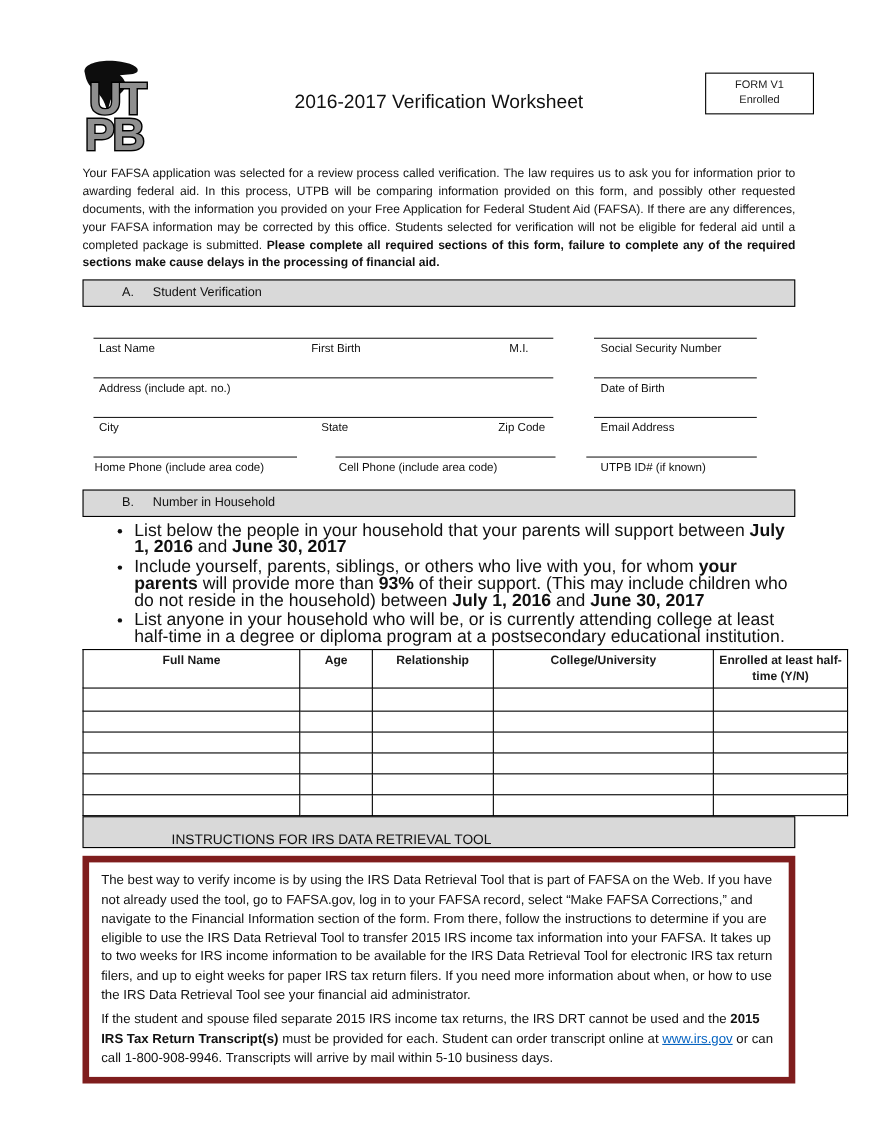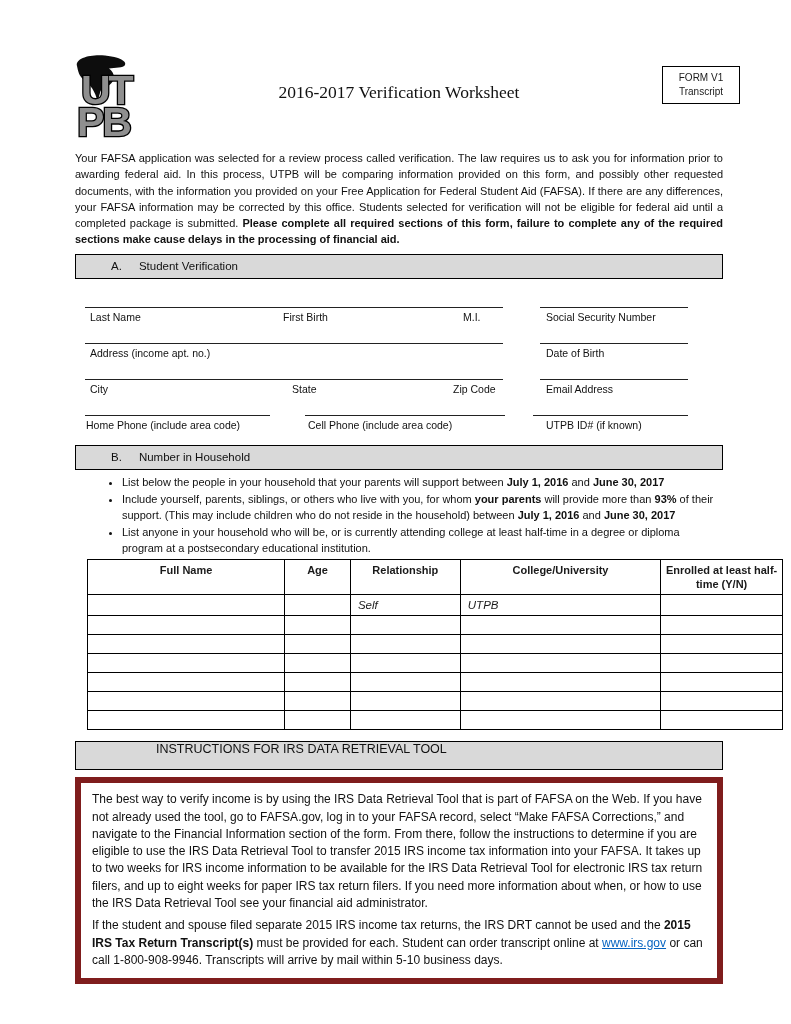--- a/index.html
+++ b/index.html
@@ -7,24 +7,24 @@
   body {
     width:791px; height:1024px; overflow:hidden; position:relative;
     font-family:"Liberation Sans","DejaVu Sans",sans-serif; color:#1a1a1a;
   }
   .page { width:791px; height:1024px; padding:0 68px 0 75px; }
 
   
   .header { position:relative; height:88px; margin-top:54px; }
   .logo { position:absolute; left:-6px; top:0; }
   .title-block { text-align:center; padding-top:28px; }
-  .doc-title { font-family:Liberation Serif, serif; font-size:17.5px; color:#111; }
+  .doc-title { font-family:Liberation Sans, sans-serif; font-size:17.5px; color:#111; }
   .doc-subtitle { font-family:"Liberation Serif","DejaVu Serif",serif; font-size:13.5px; font-weight:bold; margin-top:2px; }
   .form-box {
-    position:absolute; right:-17px; top:12px; width:78px;
+    position:absolute; right:-17px; top:12px; width:99px;
     border:1px solid #000; text-align:center; font-size:10px; line-height:14px; padding:4px 2px;
   }
 
   
   .intro { margin-top:8px; font-size:11px; line-height:16.3px; text-align:justify; color:#111; }
 
   
   .bar {
     background:#d9d9d9; border:1px solid #000; height:25px;
     display:flex; align-items:center; font-size:11.5px; color:#111;
@@ -34,38 +34,38 @@
   .bar .letter { margin-left:35px; }
   .bar .bar-title { margin-left:17px; }
 
   
   .fields { position:relative; height:150px; }
   .fline { position:absolute; height:0; border-top:1.4px solid #222; }
   .flabel { position:absolute; font-size:10.5px; white-space:nowrap; color:#111; }
 
   
   .bullets { margin:5px 0 0 14px; padding-left:33px; }
-  .bullets li { font-size:11px; line-height:15.5px; margin-bottom:2px; color:#111; }
-
-  
-  table.hh { border-collapse:collapse; table-layout:fixed; width:696px; margin-top:3px;margin-left:12px; }
+  .bullets li { font-size:16px; line-height:15.5px; margin-bottom:2px; color:#111; }
+
+  
+  table.hh { border-collapse:collapse; table-layout:fixed; width:696px; margin-top:3px; }
   table.hh th {
     border:1px solid #000; font-size:11px; line-height:14px; font-weight:bold;
     text-align:center; vertical-align:top; padding:3px 4px; background:#fff;
   }
   table.hh td {
     border:1px solid #000; border-top-color:#6b6b6b; height:19px;
     font-size:11.5px; font-style:italic; padding:0 7px; vertical-align:middle;
   }
   table.hh tbody tr:first-child td { border-top-color:#000; height:21px; }
 
   
   .irs-bar {
-    margin-top:11px; background:#d9d9d9; border:1px solid #000; height:29px;
-    display:flex; align-items:flex-start; font-size:12.5px; color:#111;
+    background:#d9d9d9; border:1px solid #000; height:29px;
+    display:flex; align-items:flex-end; font-size:12.5px; color:#111;
   }
   .irs-bar .bar-title { margin-left:80px; }
   .irs-box { margin-top:7px; border:6px solid #7f1d1d; padding:8px 12px 9px 11px; font-size:12px; line-height:17.3px; color:#111; }
   .irs-box p + p { margin-top:5px; }
   .doclink { color:#0563c1; text-decoration:underline; cursor:pointer; }
   b { font-weight:bold; }
 </style>
 </head>
 <body>
 
@@ -75,42 +75,42 @@
     <svg class="logo" width="98" height="84" viewBox="0 0 98 84">
       <path d="M8,12 C6,4 22,0 36,1.5 C50,3 58,7 56,11 C54.5,14 46,13.5 40,14.5 C46,19 47,26 40.5,31 C36.5,34 33,34.5 31.5,37 L28.5,48 C26.5,37 21,30.5 15,26 C10,22 9,17 8,12 Z" fill="#0d0d0d"></path>
       <text x="12" y="50" style="font-family:'Liberation Sans',sans-serif;font-weight:bold;font-size:41px;fill:#8f8f8f;stroke:#000;stroke-width:2.6;paint-order:stroke;letter-spacing:-2px;">UT</text>
       <text x="8" y="82" style="font-family:'Liberation Sans',sans-serif;font-weight:bold;font-size:41px;fill:#8f8f8f;stroke:#000;stroke-width:2.6;paint-order:stroke;letter-spacing:-2px;">PB</text>
     </svg>
     <div class="title-block">
       <div class="doc-title">2016-2017 Verification Worksheet</div>
     </div>
     <div class="form-box">
       <div>FORM V1</div>
-      <div>Transcript</div>
+      <div>Enrolled</div>
     </div>
   </div>
 
   <p class="intro"><span>Your FAFSA application was selected for a review process called verification.  The law requires us to ask you for information prior to awarding federal aid.  In this process, UTPB will be comparing information provided on this form, and possibly other requested documents, with the information you provided on your Free Application for Federal Student Aid (FAFSA).  If there are any differences, your FAFSA information may be corrected by this office.  Students selected for verification will not be eligible for federal aid until a completed package is submitted. </span><b>Please complete all required sections of this form, failure to complete any of the required sections make cause delays in the processing of financial aid.</b></p>
 
   <div class="bar bar-a">
     <span class="letter">A.</span>
     <span class="bar-title">Student Verification</span>
   </div>
 
   <div class="fields">
 
     <div class="fline" style="left:10px;top:28px;width:418px"></div>
     <span class="flabel" style="left:15px;top:32px">Last Name</span>
     <span class="flabel" style="left:208px;top:32px">First Birth</span>
     <span class="flabel" style="left:388px;top:32px">M.I.</span>
     <div class="fline" style="left:465px;top:28px;width:148px"></div>
     <span class="flabel" style="left:471px;top:32px">Social Security Number</span>
 
     <div class="fline" style="left:10px;top:64px;width:418px"></div>
-    <span class="flabel" style="left:15px;top:68px">Address (income apt. no.)</span>
+    <span class="flabel" style="left:15px;top:68px">Address (include apt. no.)</span>
     <div class="fline" style="left:465px;top:64px;width:148px"></div>
     <span class="flabel" style="left:471px;top:68px">Date of Birth</span>
 
     <div class="fline" style="left:10px;top:100px;width:418px"></div>
     <span class="flabel" style="left:15px;top:104px">City</span>
     <span class="flabel" style="left:217px;top:104px">State</span>
     <span class="flabel" style="left:378px;top:104px">Zip Code</span>
     <div class="fline" style="left:465px;top:100px;width:148px"></div>
     <span class="flabel" style="left:471px;top:104px">Email Address</span>
 
@@ -147,27 +147,20 @@
           <th>Age</th>
           <th>Relationship</th>
           <th>College/University</th>
           <th>Enrolled at least half-time (Y/N)</th>
         </tr>
       </thead>
     <tbody>
         <tr>
           <td></td>
           <td></td>
-          <td>Self</td>
-          <td>UTPB</td>
-          <td></td>
-        </tr>
-        <tr>
-          <td></td>
-          <td></td>
           <td></td>
           <td></td>
           <td></td>
         </tr>
         <tr>
           <td></td>
           <td></td>
           <td></td>
           <td></td>
           <td></td>

